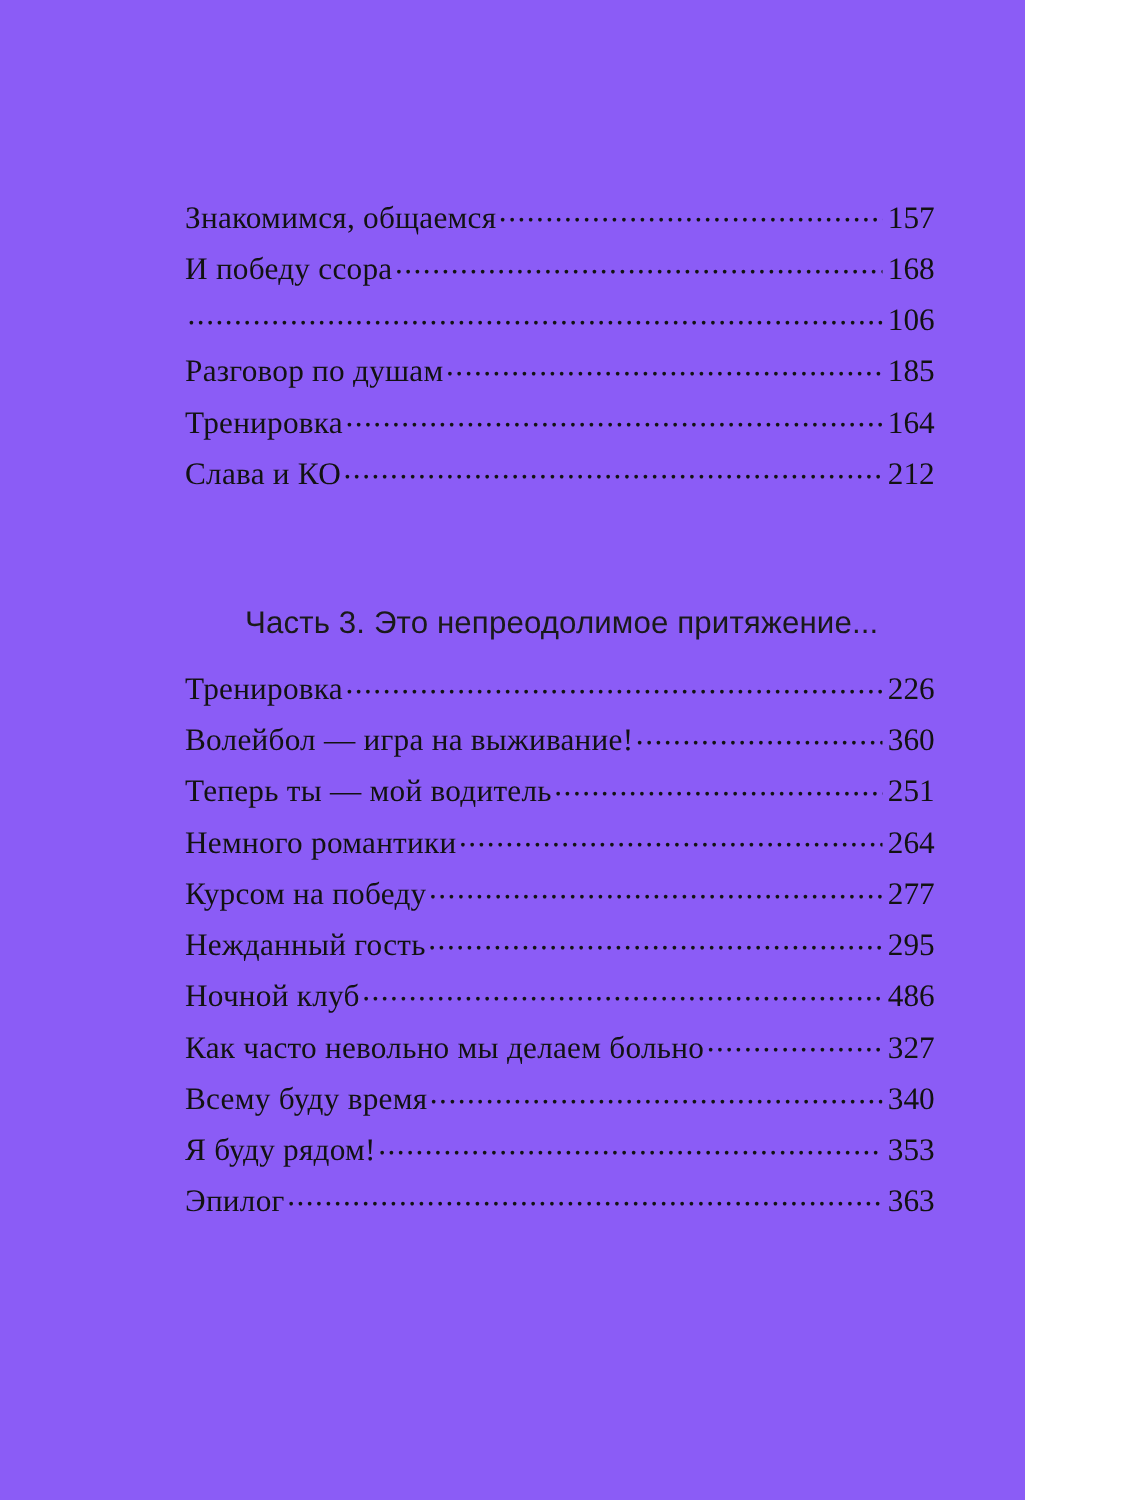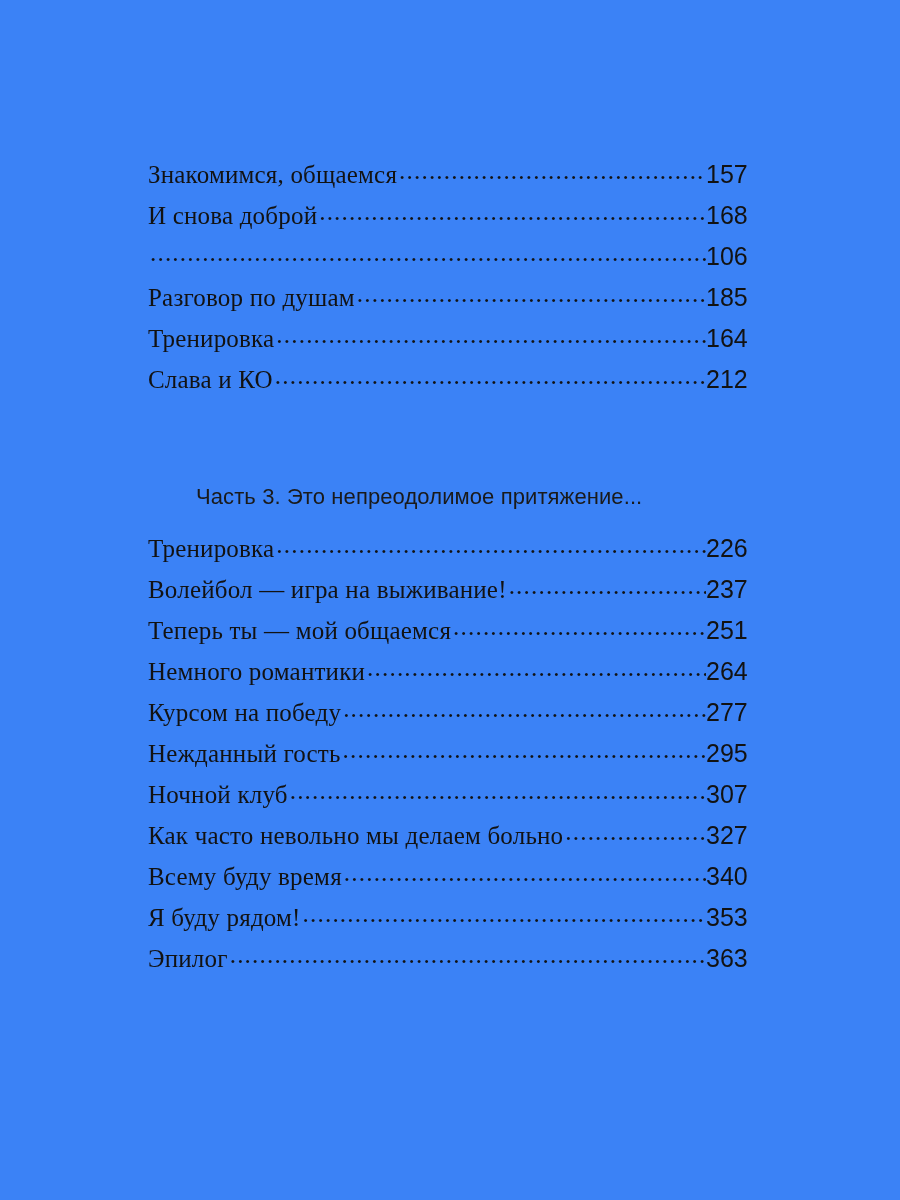--- a/index.html
+++ b/index.html
@@ -9,41 +9,41 @@
   }
   body {
     width: 900px;
     height: 1200px;
     font-family: "Liberation Serif", serif;
     color: #111111;
     overflow: hidden;
   }
   .page {
     position: relative;
-    width: 900px;
+    width: 820px;
     height: 1200px;
-    background: #3b82f6;
+    background: #8b5cf6;
     box-sizing: border-box;
   }
   .toc {
     position: absolute;
     left: 148px;
     top: 150px;
     width: 604px;
   }
   .toc-group {
     margin: 0;
     padding: 0;
   }
   .group-gap {
     height: 88px;
   }
   .section-heading {
     font-family: "Liberation Sans", sans-serif;
-    font-size: 22px;
+    font-size: 25px;
     color: #1a1a1a;
     padding-left: 48px;
     margin-bottom: 14px;
     letter-spacing: 0.1px;
     white-space: nowrap;
   }
   .toc-row {
     display: flex;
     align-items: baseline;
     font-size: 25px;
@@ -71,43 +71,43 @@
     font-size: 25px;
     color: #121212;
     letter-spacing: 1.2px;
     display: block;
     white-space: nowrap;
     position: absolute;
     left: 0;
     bottom: 0;
   }
   .toc-page {
-    font-family: Liberation Sans, sans-serif;
+    font-family: Liberation Serif, serif;
     font-size: 25px;
     color: #121212;
     flex: 0 0 auto;
-    text-align: left;
+    text-align: center;
     min-width: 46px;
     margin-top: 12px;
   }
 </style>
 </head>
 <body>
 
 <div class="page">
   <div class="toc">
 
     <div class="toc-group">
       <div class="toc-row">
         <span class="toc-title">Знакомимся, общаемся</span>
         <span class="toc-dots"></span>
         <span class="toc-page">157</span>
       </div>
       <div class="toc-row">
-        <span class="toc-title">И снова  доброй</span>
+        <span class="toc-title">И победу  ссора</span>
         <span class="toc-dots"></span>
         <span class="toc-page">168</span>
       </div>
       <div class="toc-row">
         <span class="toc-dots"></span>
         <span class="toc-page">106</span>
       </div>
       <div class="toc-row">
         <span class="toc-title">Разговор по душам</span>
         <span class="toc-dots"></span>
@@ -130,24 +130,24 @@
     <div class="toc-group">
       <div class="section-heading">Часть 3. Это непреодолимое притяжение...</div>
       <div class="toc-row">
         <span class="toc-title">Тренировка</span>
         <span class="toc-dots"></span>
         <span class="toc-page">226</span>
       </div>
       <div class="toc-row">
         <span class="toc-title">Волейбол — игра на выживание!</span>
         <span class="toc-dots"></span>
-        <span class="toc-page">237</span>
+        <span class="toc-page">360</span>
       </div>
       <div class="toc-row">
-        <span class="toc-title">Теперь ты — мой общаемся</span>
+        <span class="toc-title">Теперь ты — мой водитель</span>
         <span class="toc-dots"></span>
         <span class="toc-page">251</span>
       </div>
       <div class="toc-row">
         <span class="toc-title">Немного  романтики</span>
         <span class="toc-dots"></span>
         <span class="toc-page">264</span>
       </div>
       <div class="toc-row">
         <span class="toc-title">Курсом на победу</span>
@@ -155,21 +155,21 @@
         <span class="toc-page">277</span>
       </div>
       <div class="toc-row">
         <span class="toc-title">Нежданный гость</span>
         <span class="toc-dots"></span>
         <span class="toc-page">295</span>
       </div>
       <div class="toc-row">
         <span class="toc-title">Ночной  клуб</span>
         <span class="toc-dots"></span>
-        <span class="toc-page">307</span>
+        <span class="toc-page">486</span>
       </div>
       <div class="toc-row">
         <span class="toc-title">Как часто невольно мы делаем больно</span>
         <span class="toc-dots"></span>
         <span class="toc-page">327</span>
       </div>
       <div class="toc-row">
         <span class="toc-title">Всему буду время</span>
         <span class="toc-dots"></span>
         <span class="toc-page">340</span>

